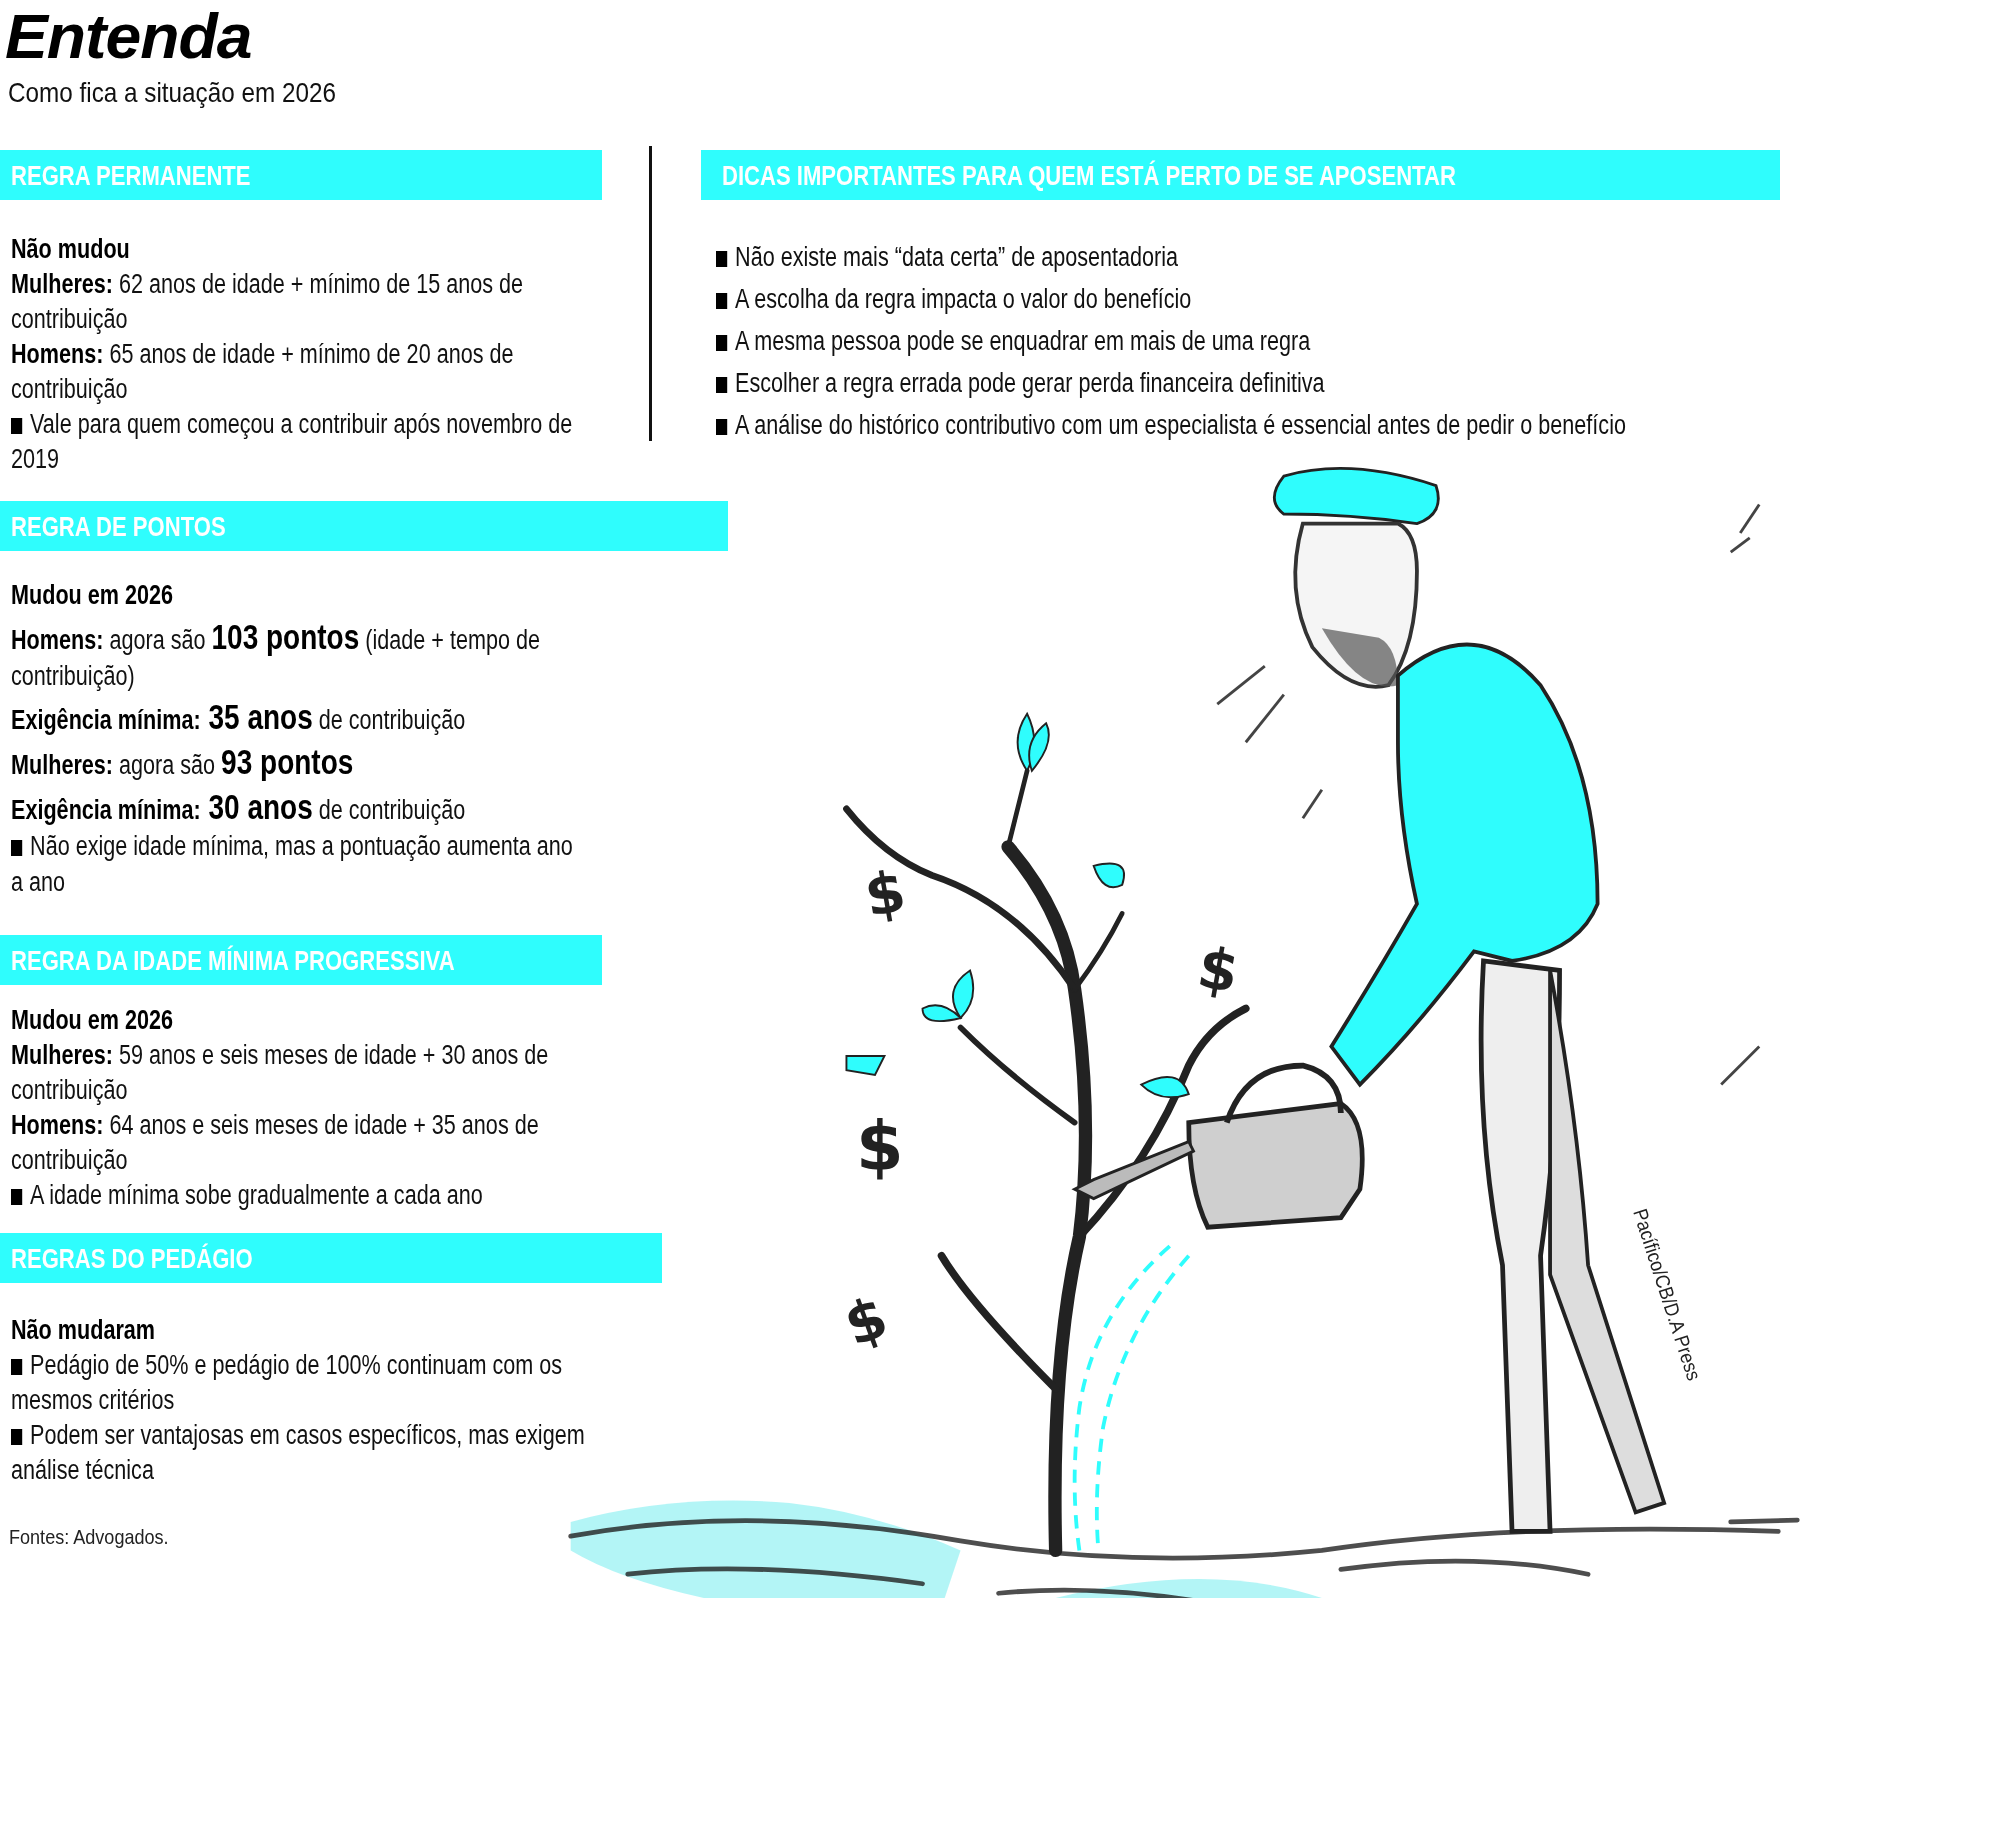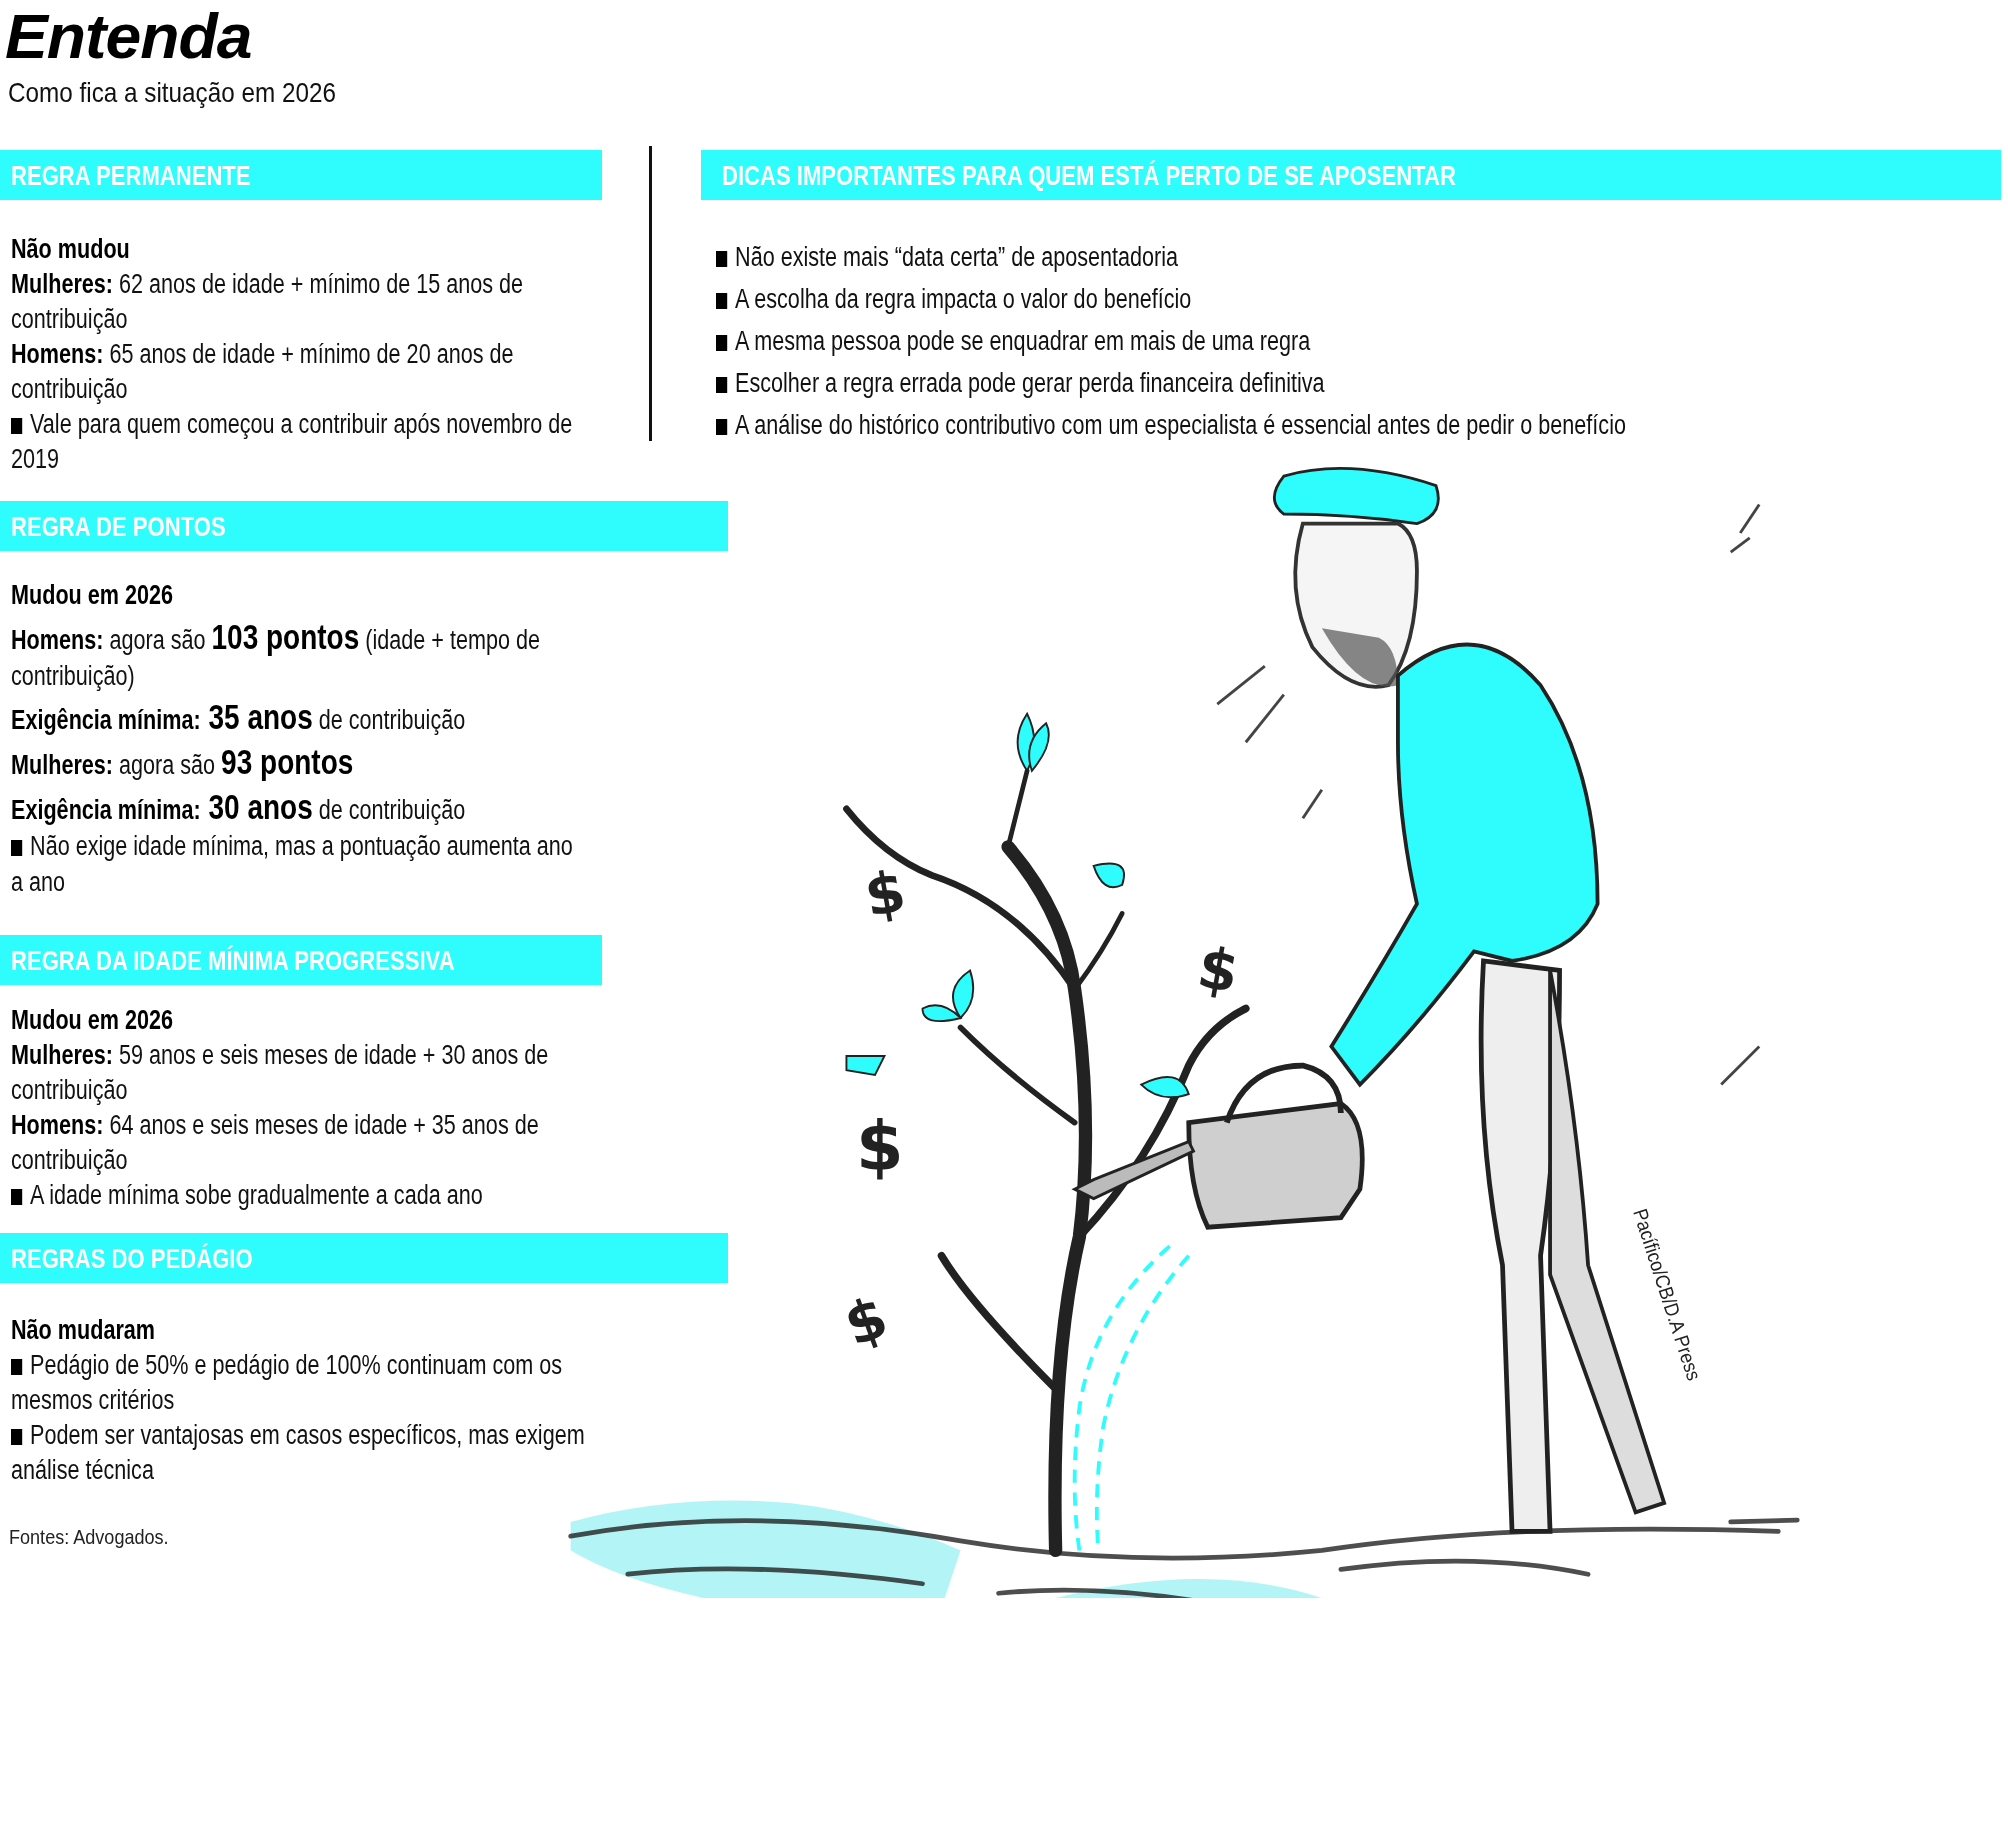--- a/index.html
+++ b/index.html
@@ -66,34 +66,34 @@
 <div class="abs bar" style="left:0;top:920px;width:602px;margin-top:15px;">
   <span class="bar-label">REGRA DA IDADE MÍNIMA PROGRESSIVA</span>
 </div>
 <div class="abs block" style="top:1003px;">
   <p><b>Mudou em 2026</b></p>
   <p><b>Mulheres:</b><span> 59 anos e seis meses de idade + 30 anos de contribuição</span></p>
   <p><b>Homens:</b><span> 64 anos e seis meses de idade + 35 anos de contribuição</span></p>
   <p><span class="sq"></span><span>A idade mínima sobe gradualmente a cada ano</span></p>
 </div>
 
-<div class="abs bar" style="left:0;top:1233px;width:728px;">
+<div class="abs bar" style="left:0;top:1233px;width:662px;">
   <span class="bar-label">REGRAS DO PEDÁGIO</span>
 </div>
 <div class="abs block" style="top:1313px;">
   <p><b>Não mudaram</b></p>
   <p><span class="sq"></span><span>Pedágio de 50% e pedágio de 100% continuam com os mesmos critérios</span></p>
   <p><span class="sq"></span><span>Podem ser vantajosas em casos específicos, mas exigem análise técnica</span></p>
 </div>
 
 <div class="abs fontes">Fontes: Advogados.</div>
 
 <div class="abs divider"></div>
 
-<div class="abs bar" style="left:701px;top:150px;width:1300px;">
+<div class="abs bar" style="left:701px;top:150px;width:1079px;">
   <span class="bar-label" style="left:21px;">DICAS IMPORTANTES PARA QUEM ESTÁ PERTO DE SE APOSENTAR</span>
 </div>
 <div class="abs tips">
   <p><span class="sq"></span><span>Não existe mais “data certa” de aposentadoria</span></p>
   <p><span class="sq"></span><span>A escolha da regra impacta o valor do benefício</span></p>
   <p><span class="sq"></span><span>A mesma pessoa pode se enquadrar em mais de uma regra</span></p>
   <p><span class="sq"></span><span>Escolher a regra errada pode gerar perda financeira definitiva</span></p>
   <p><span class="sq"></span><span>A análise do histórico contributivo com um especialista é essencial antes de pedir o benefício</span></p>
 </div>
 

